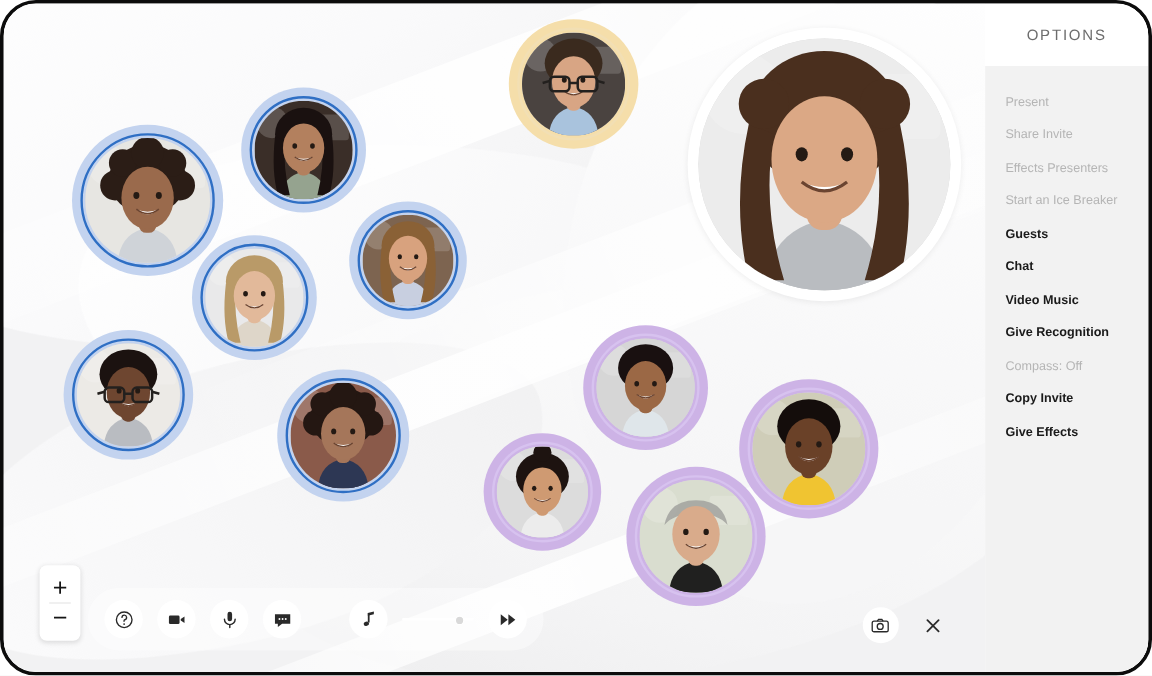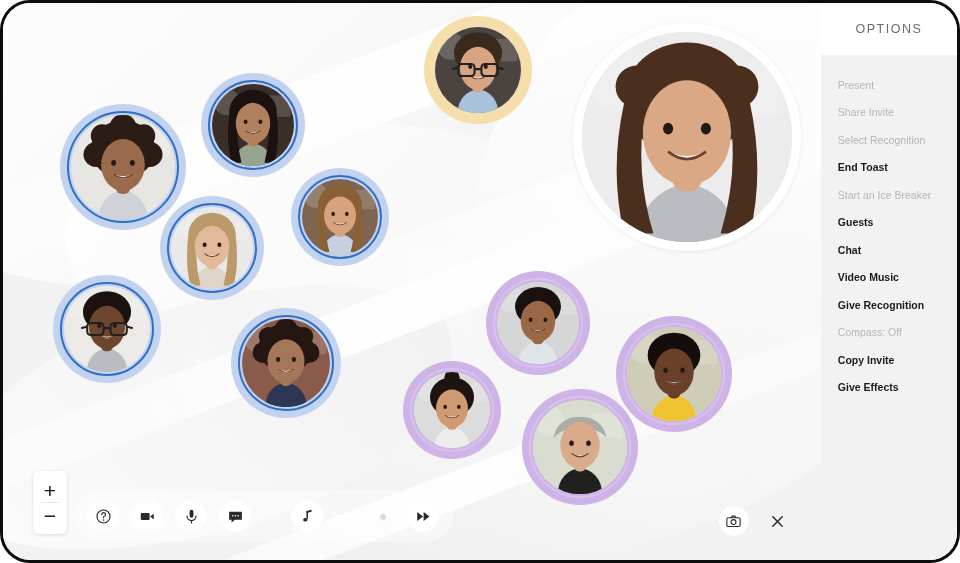--- a/index.html
+++ b/index.html
@@ -587,22 +587,21 @@
         </div>
       </div>
 
     </div>
 
     <div id="options-panel">
       <div id="options-title">OPTIONS</div>
       <div id="options-list">
           <div class="opt-item disabled">Present</div>
           <div class="opt-item disabled">Share Invite</div>
-          <div class="opt-item disabled">Select Recognition</div>
-          <div class="opt-item">End Toast</div>
+          <div class="opt-item disabled">Effects Presenters</div>
           <div class="opt-item disabled">Start an Ice Breaker</div>
           <div class="opt-item">Guests</div>
           <div class="opt-item">Chat</div>
           <div class="opt-item">Video Music</div>
           <div class="opt-item">Give Recognition</div>
           <div class="opt-item disabled">Compass: Off</div>
           <div class="opt-item">Copy Invite</div>
           <div class="opt-item">Give Effects</div>
         </div>
       <div id="panel-scrollbar"></div>

